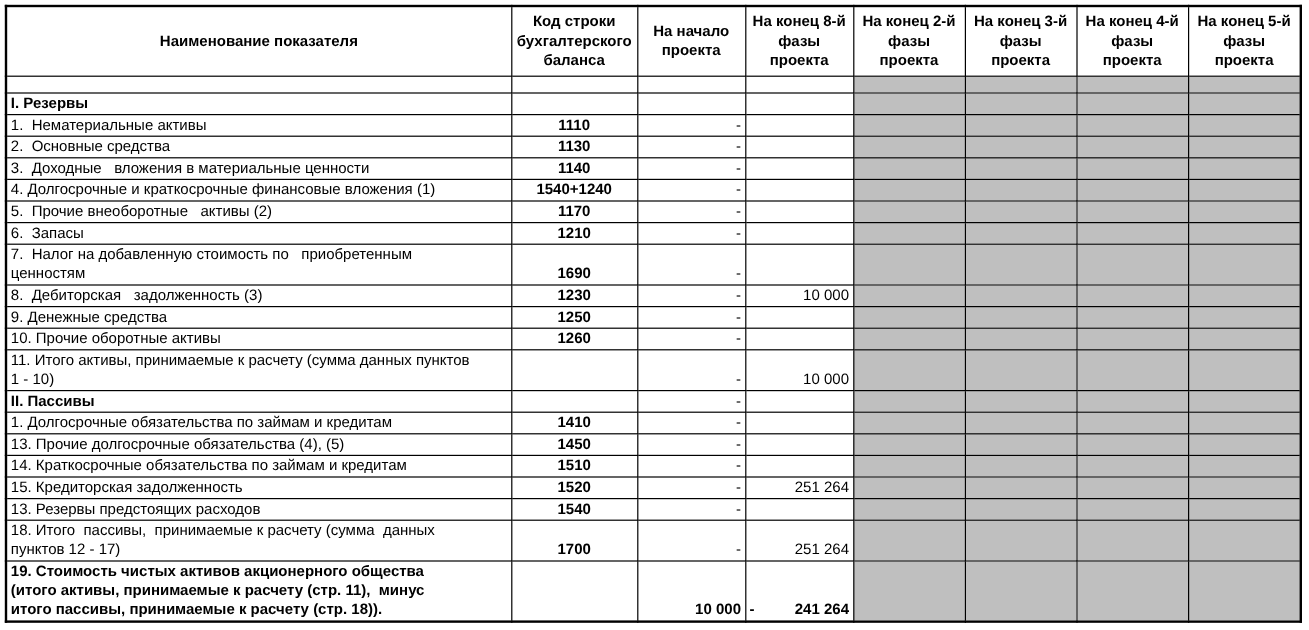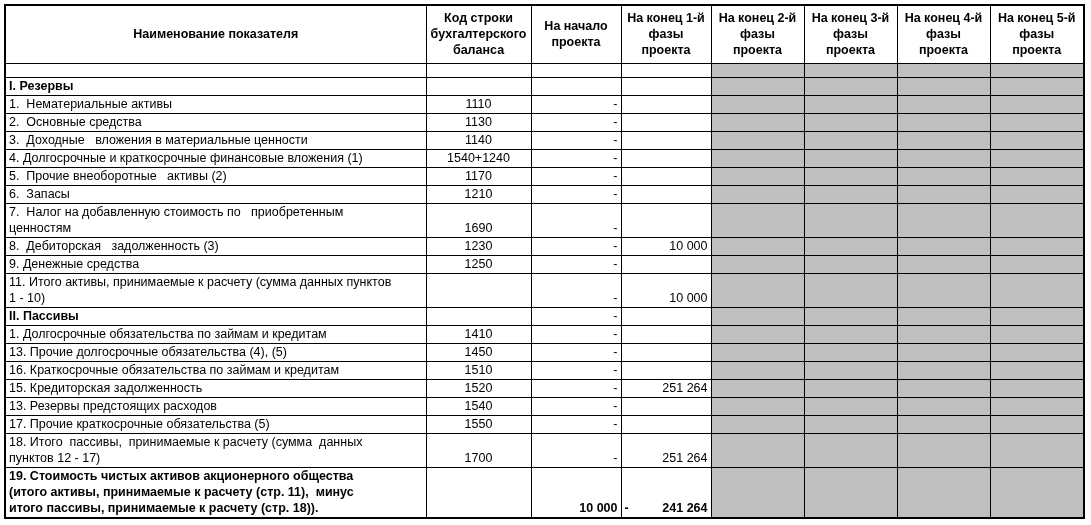--- a/index.html
+++ b/index.html
@@ -38,21 +38,21 @@
     height: 58px;
     background: #ffffff;
   }
   table.balance td {
     vertical-align: bottom;
     height: 17px;
     padding-bottom: 1px;
   }
   tr.spacer td { height: 14px; }
   td.cell-name  { text-align: left; }
-  td.cell-code  { text-align: center; }
+  td.cell-code  { text-align: center; font-weight: bold; }
   td.cell-start { text-align: right; padding-right: 8px; }
   td.cell-end   { text-align: right; padding-right: 8px; }
   td.shaded     { background: #bfbfbf; }
   tr.section td.cell-name { font-weight: bold; }
   tr.total td { font-weight: bold; }
   .neg-wrap {
     display: flex;
     justify-content: space-between;
     align-items: flex-end;
   }
@@ -73,21 +73,21 @@
       <col style="width:94px">
     </colgroup>
     <thead>
       <tr>
         <th>Наименование показателя</th>
         <th>Код строки
 бухгалтерского
 баланса</th>
         <th>На начало
 проекта</th>
-        <th>На конец 1-й
+        <th>На конец 8-й
 фазы
 проекта</th>
         <th>На конец 2-й
 фазы
 проекта</th>
         <th>На конец 3-й
 фазы
 проекта</th>
         <th>На конец 4-й
 фазы
@@ -203,20 +203,30 @@
           <td class="cell-name">9. Денежные средства</td>
           <td class="cell-code">1250</td>
           <td class="cell-start">-</td>
           <td class="cell-end"></td>
           <td class="shaded" style="background: rgb(191, 191, 191);"></td>
           <td class="shaded" style="background: rgb(191, 191, 191);"></td>
           <td class="shaded" style="background: rgb(191, 191, 191);"></td>
           <td class="shaded" style="background: rgb(191, 191, 191);"></td>
         </tr>
         <tr class="item">
+          <td class="cell-name">10. Прочие оборотные активы</td>
+          <td class="cell-code">1260</td>
+          <td class="cell-start">-</td>
+          <td class="cell-end"></td>
+          <td class="shaded" style="background: rgb(191, 191, 191);"></td>
+          <td class="shaded" style="background: rgb(191, 191, 191);"></td>
+          <td class="shaded" style="background: rgb(191, 191, 191);"></td>
+          <td class="shaded" style="background: rgb(191, 191, 191);"></td>
+        </tr>
+        <tr class="item">
           <td class="cell-name">11. Итого активы, принимаемые к расчету (сумма данных пунктов
 1 - 10)</td>
           <td class="cell-code"></td>
           <td class="cell-start">-</td>
           <td class="cell-end">10 000</td>
           <td class="shaded" style="background: rgb(191, 191, 191);"></td>
           <td class="shaded" style="background: rgb(191, 191, 191);"></td>
           <td class="shaded" style="background: rgb(191, 191, 191);"></td>
           <td class="shaded" style="background: rgb(191, 191, 191);"></td>
         </tr>
@@ -244,21 +254,21 @@
           <td class="cell-name">13. Прочие долгосрочные обязательства (4), (5)</td>
           <td class="cell-code">1450</td>
           <td class="cell-start">-</td>
           <td class="cell-end"></td>
           <td class="shaded" style="background: rgb(191, 191, 191);"></td>
           <td class="shaded" style="background: rgb(191, 191, 191);"></td>
           <td class="shaded" style="background: rgb(191, 191, 191);"></td>
           <td class="shaded" style="background: rgb(191, 191, 191);"></td>
         </tr>
         <tr class="item">
-          <td class="cell-name">16. Краткосрочные обязательства по займам и кредитам</td>
+          <td class="cell-name">14. Краткосрочные обязательства по займам и кредитам</td>
           <td class="cell-code">1510</td>
           <td class="cell-start">-</td>
           <td class="cell-end"></td>
           <td class="shaded" style="background: rgb(191, 191, 191);"></td>
           <td class="shaded" style="background: rgb(191, 191, 191);"></td>
           <td class="shaded" style="background: rgb(191, 191, 191);"></td>
           <td class="shaded" style="background: rgb(191, 191, 191);"></td>
         </tr>
         <tr class="item">
           <td class="cell-name">15. Кредиторская задолженность</td>
@@ -266,30 +276,20 @@
           <td class="cell-start">-</td>
           <td class="cell-end">251 264</td>
           <td class="shaded" style="background: rgb(191, 191, 191);"></td>
           <td class="shaded" style="background: rgb(191, 191, 191);"></td>
           <td class="shaded" style="background: rgb(191, 191, 191);"></td>
           <td class="shaded" style="background: rgb(191, 191, 191);"></td>
         </tr>
         <tr class="item">
           <td class="cell-name">13. Резервы предстоящих расходов</td>
           <td class="cell-code">1540</td>
-          <td class="cell-start">-</td>
-          <td class="cell-end"></td>
-          <td class="shaded" style="background: rgb(191, 191, 191);"></td>
-          <td class="shaded" style="background: rgb(191, 191, 191);"></td>
-          <td class="shaded" style="background: rgb(191, 191, 191);"></td>
-          <td class="shaded" style="background: rgb(191, 191, 191);"></td>
-        </tr>
-        <tr class="item">
-          <td class="cell-name">17. Прочие краткосрочные обязательства (5)</td>
-          <td class="cell-code">1550</td>
           <td class="cell-start">-</td>
           <td class="cell-end"></td>
           <td class="shaded" style="background: rgb(191, 191, 191);"></td>
           <td class="shaded" style="background: rgb(191, 191, 191);"></td>
           <td class="shaded" style="background: rgb(191, 191, 191);"></td>
           <td class="shaded" style="background: rgb(191, 191, 191);"></td>
         </tr>
         <tr class="item">
           <td class="cell-name">18. Итого  пассивы,  принимаемые к расчету (сумма  данных
 пунктов 12 - 17)</td>

